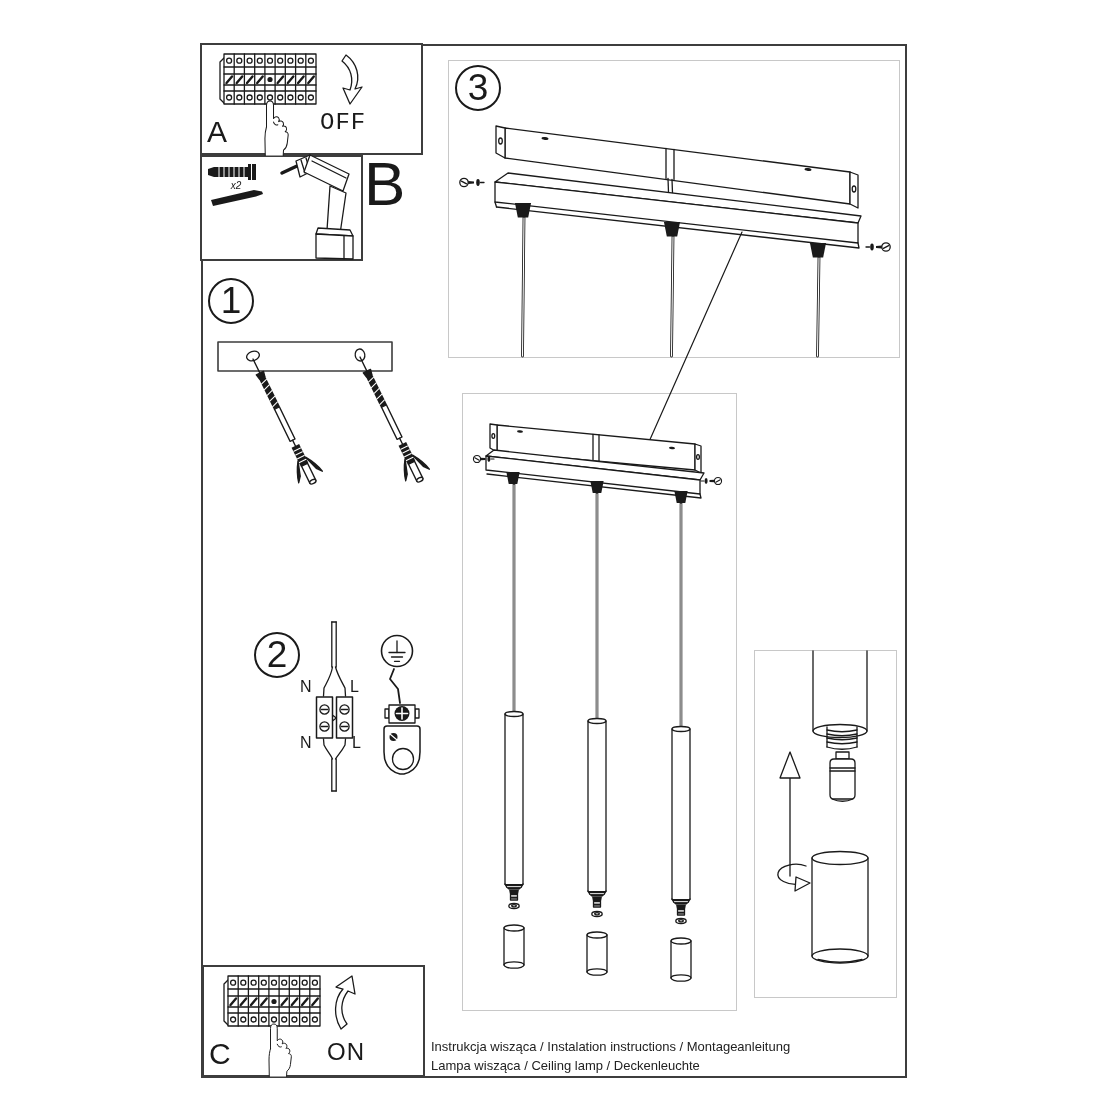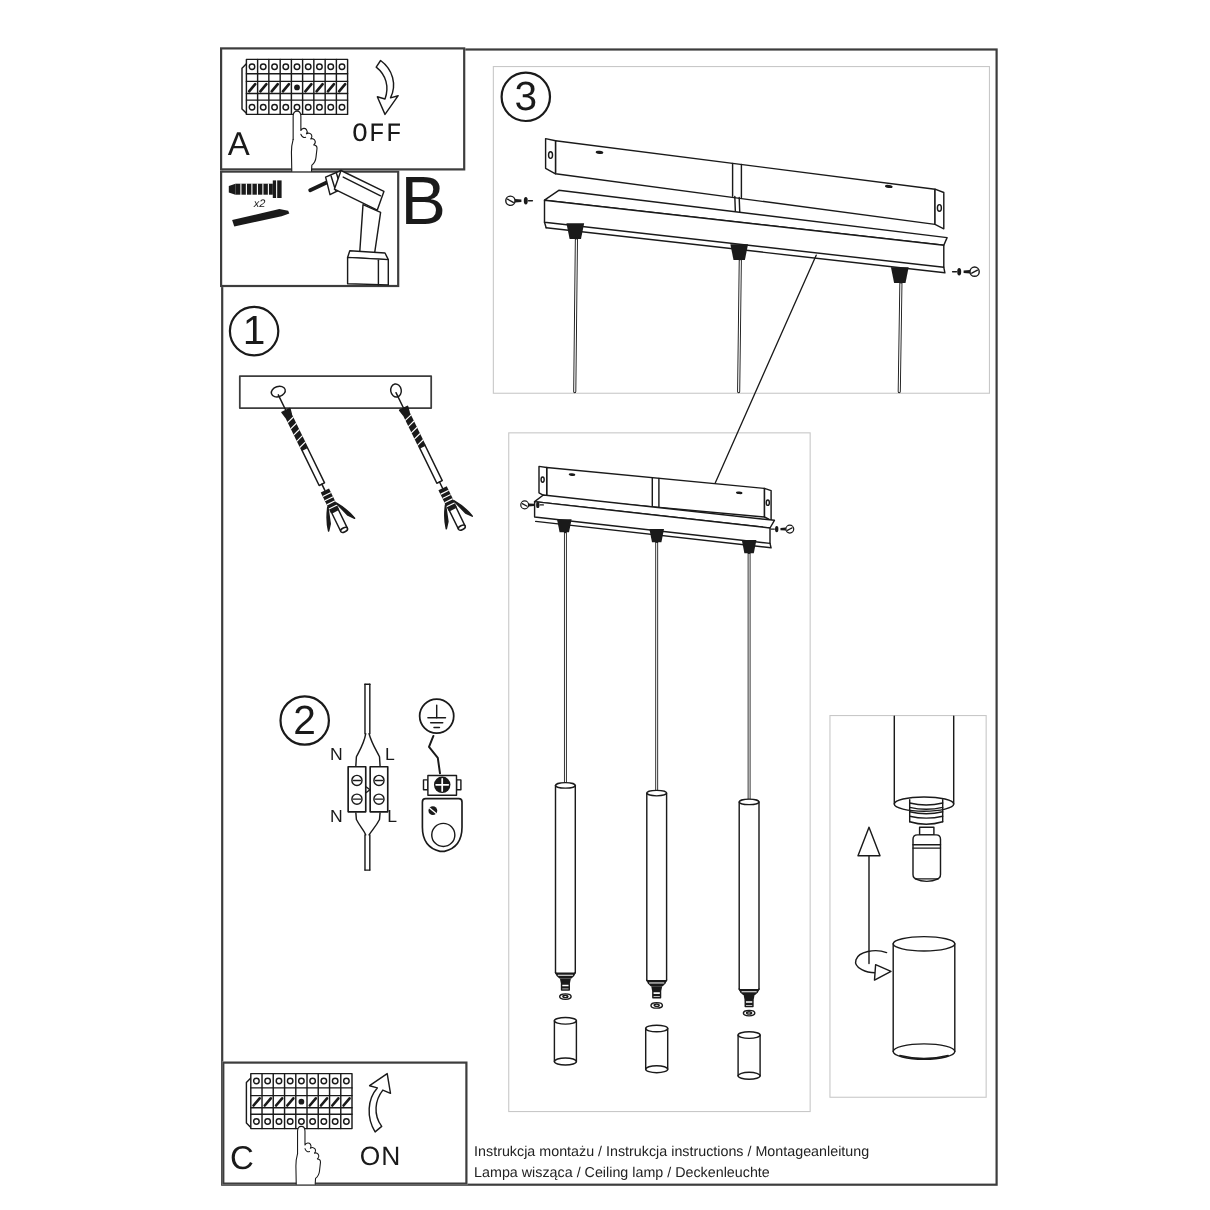--- a/index.html
+++ b/index.html
@@ -415,17 +415,17 @@
 
   <div class="abs txt wire-label" style="left:300px;top:678px;">N</div>
   <div class="abs txt wire-label" style="left:350px;top:678px;">L</div>
   <div class="abs txt wire-label" style="left:300px;top:734px;">N</div>
   <div class="abs txt wire-label" style="left:352px;top:734px;">L</div>
 
   <div class="abs txt big-letter" style="left:209px;top:1037px;">C</div>
   <div class="abs txt action-word" style="left:327px;top:1026px;margin-top:12px;">ON</div>
 
   <div class="abs txt footer-text" style="left:431px;top:1038px;width:420px;">
-    <div>Instrukcja montażu / Instrukcja instructions / Montageanleitung</div>
+    <div>Instrukcja wisząca / Instalation instructions / Montageanleitung</div>
     <div>Lampa wisząca / Ceiling lamp / Deckenleuchte</div>
   </div>
 
 </div>
 
 </body></html>

